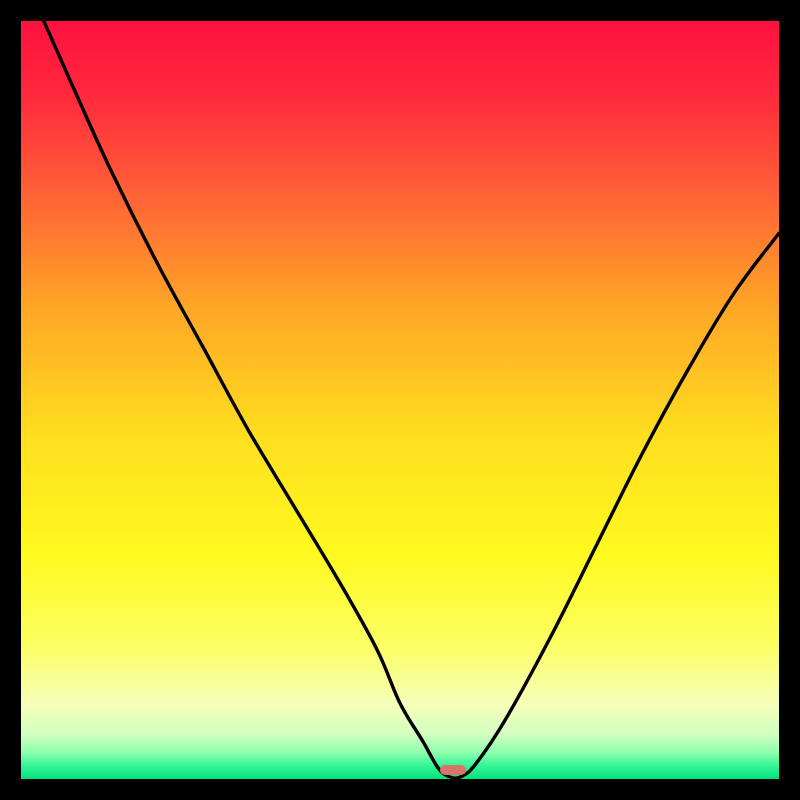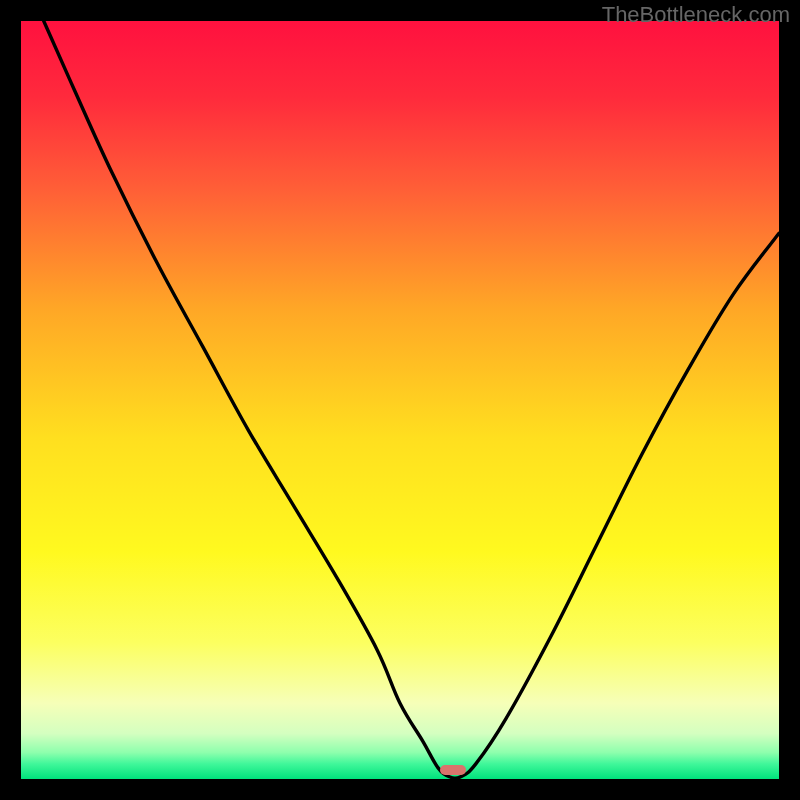--- a/index.html
+++ b/index.html
@@ -49,21 +49,20 @@
   .marker {
     position: absolute;
     background: #d9746c;
     border-radius: 6px;
   }
 </style>
 </head>
 <body>
 
 <div class="container">
-  <div class="watermark">TheBottleneck.com</div>
 
   <div class="plot-area">
     <svg class="gradient-bg" viewBox="0 0 758 758" preserveAspectRatio="none">
       <defs>
         <linearGradient id="heat" x1="0" y1="0" x2="0" y2="1">
           <stop offset="0%" stop-color="#ff113f"></stop>
           <stop offset="10%" stop-color="#ff2a3c"></stop>
           <stop offset="22%" stop-color="#ff5e37"></stop>
           <stop offset="38%" stop-color="#ffa726"></stop>
           <stop offset="55%" stop-color="#ffdf1f"></stop>

